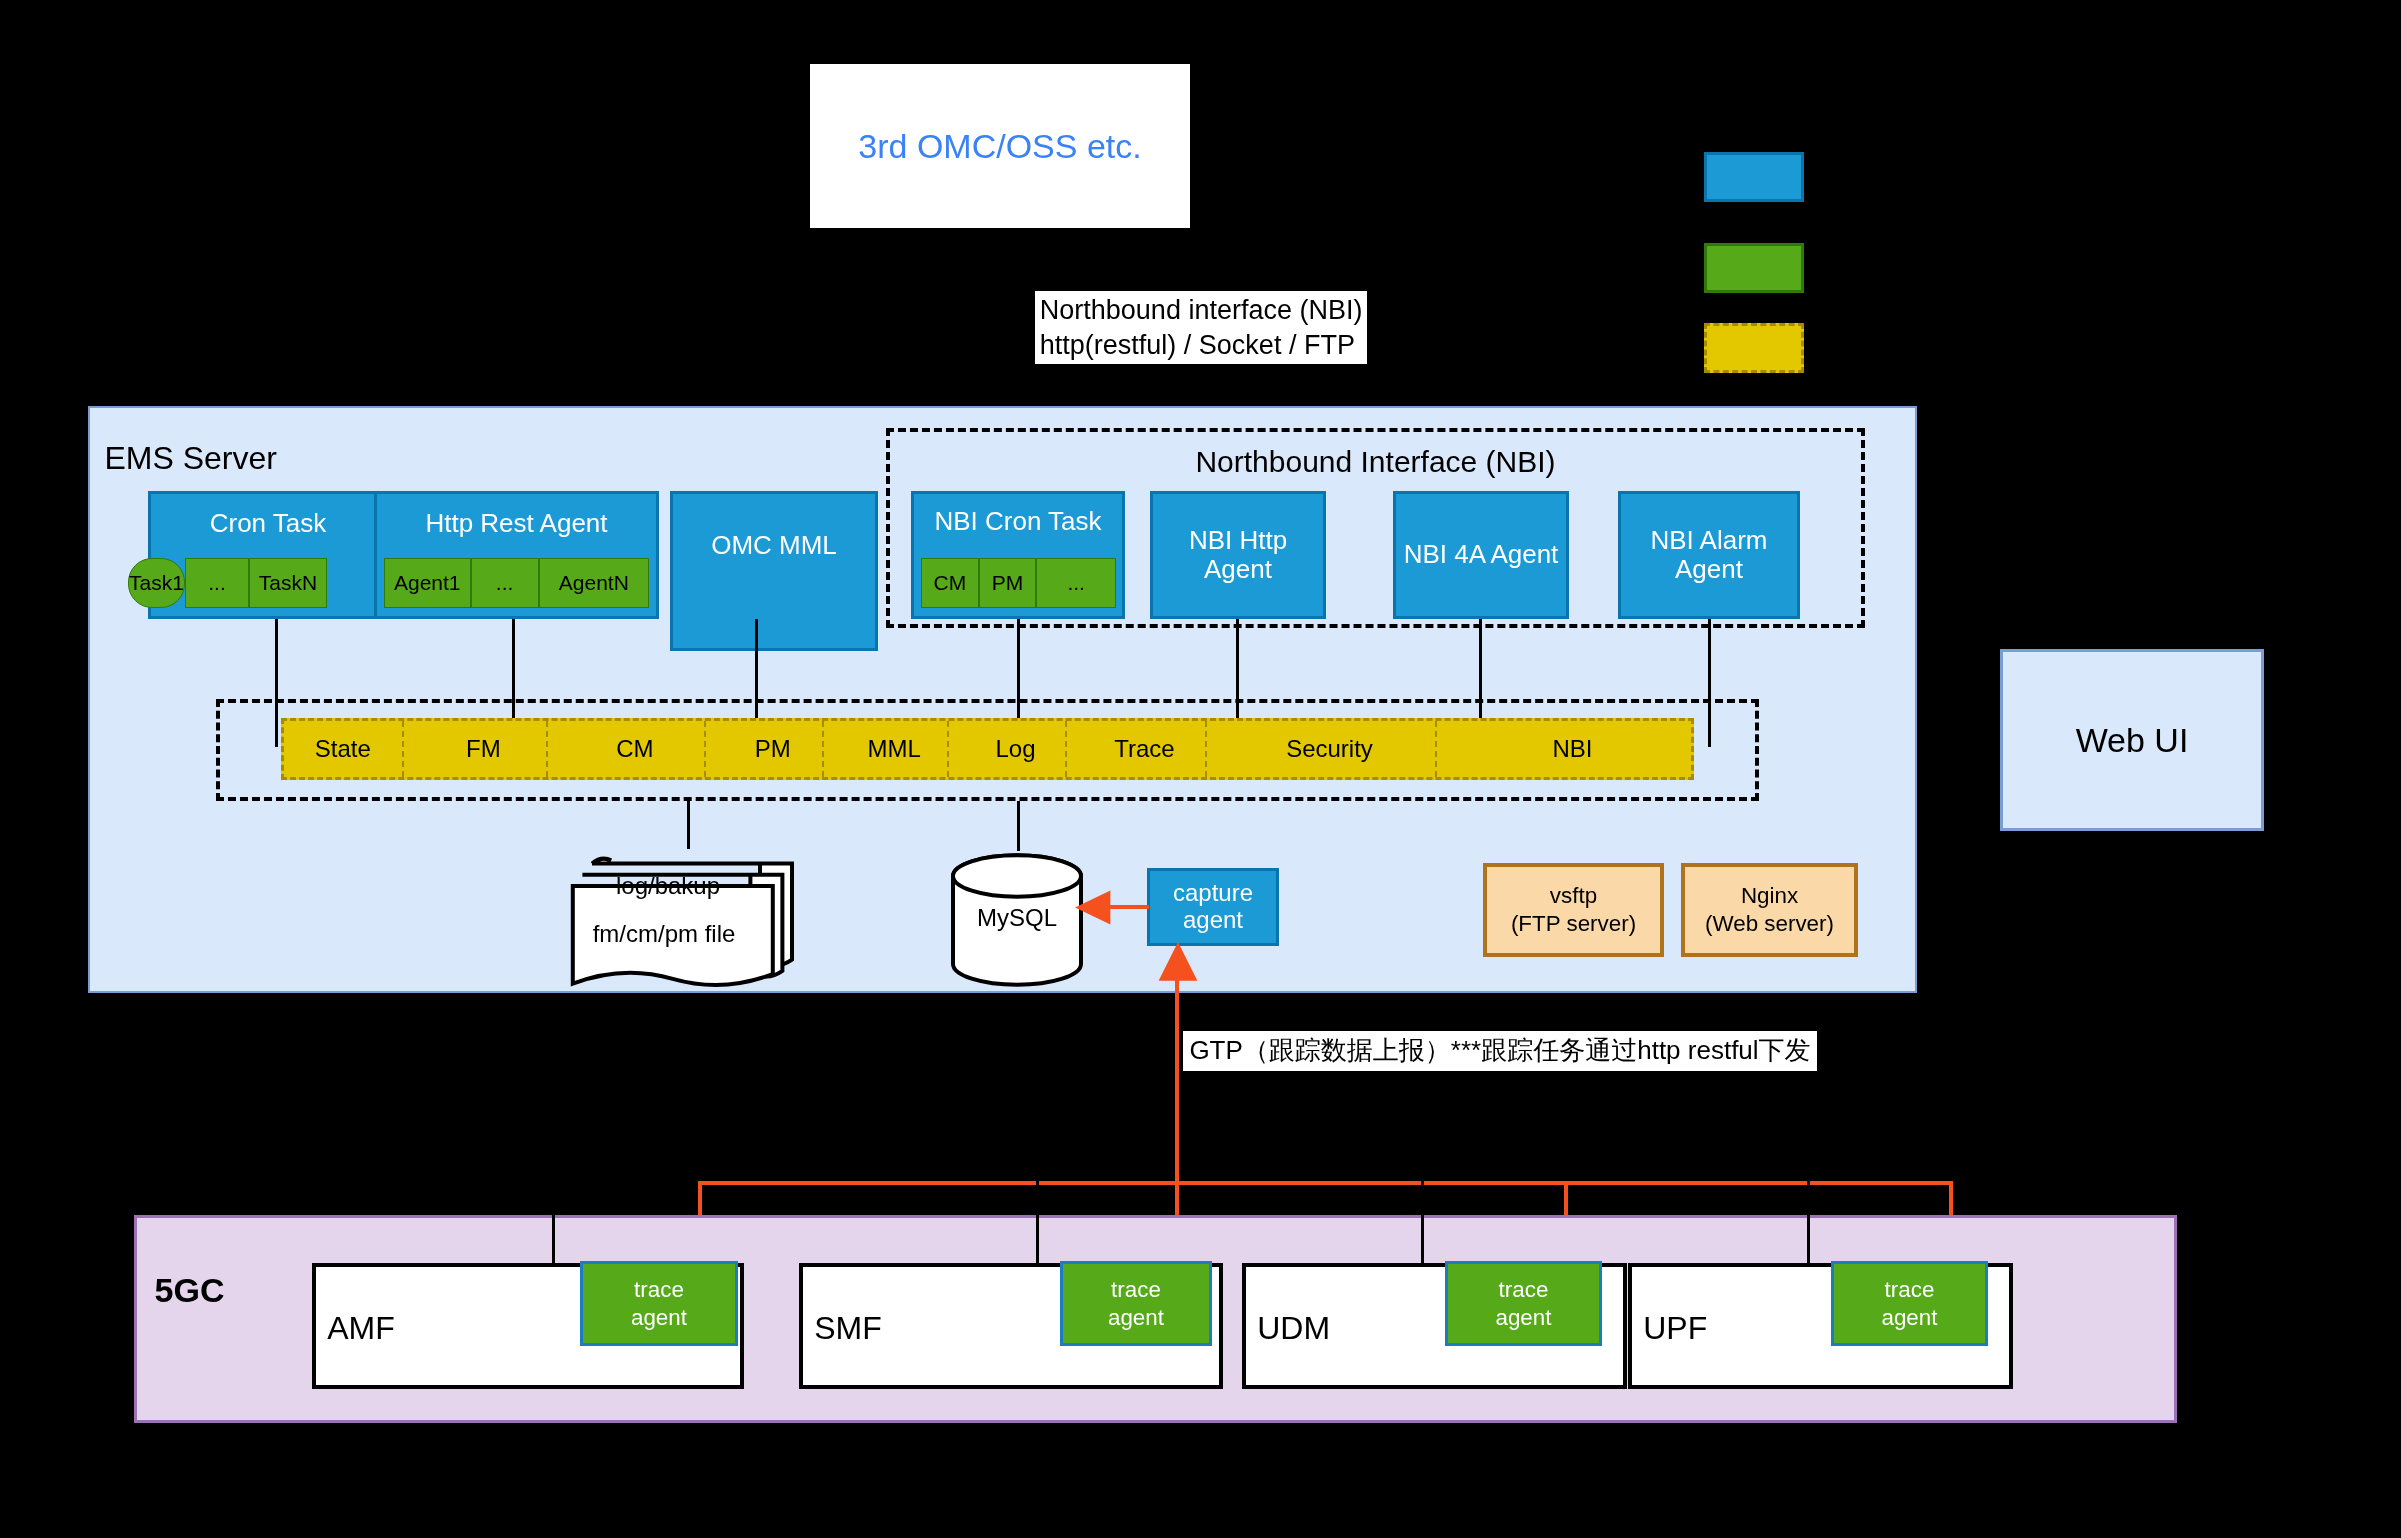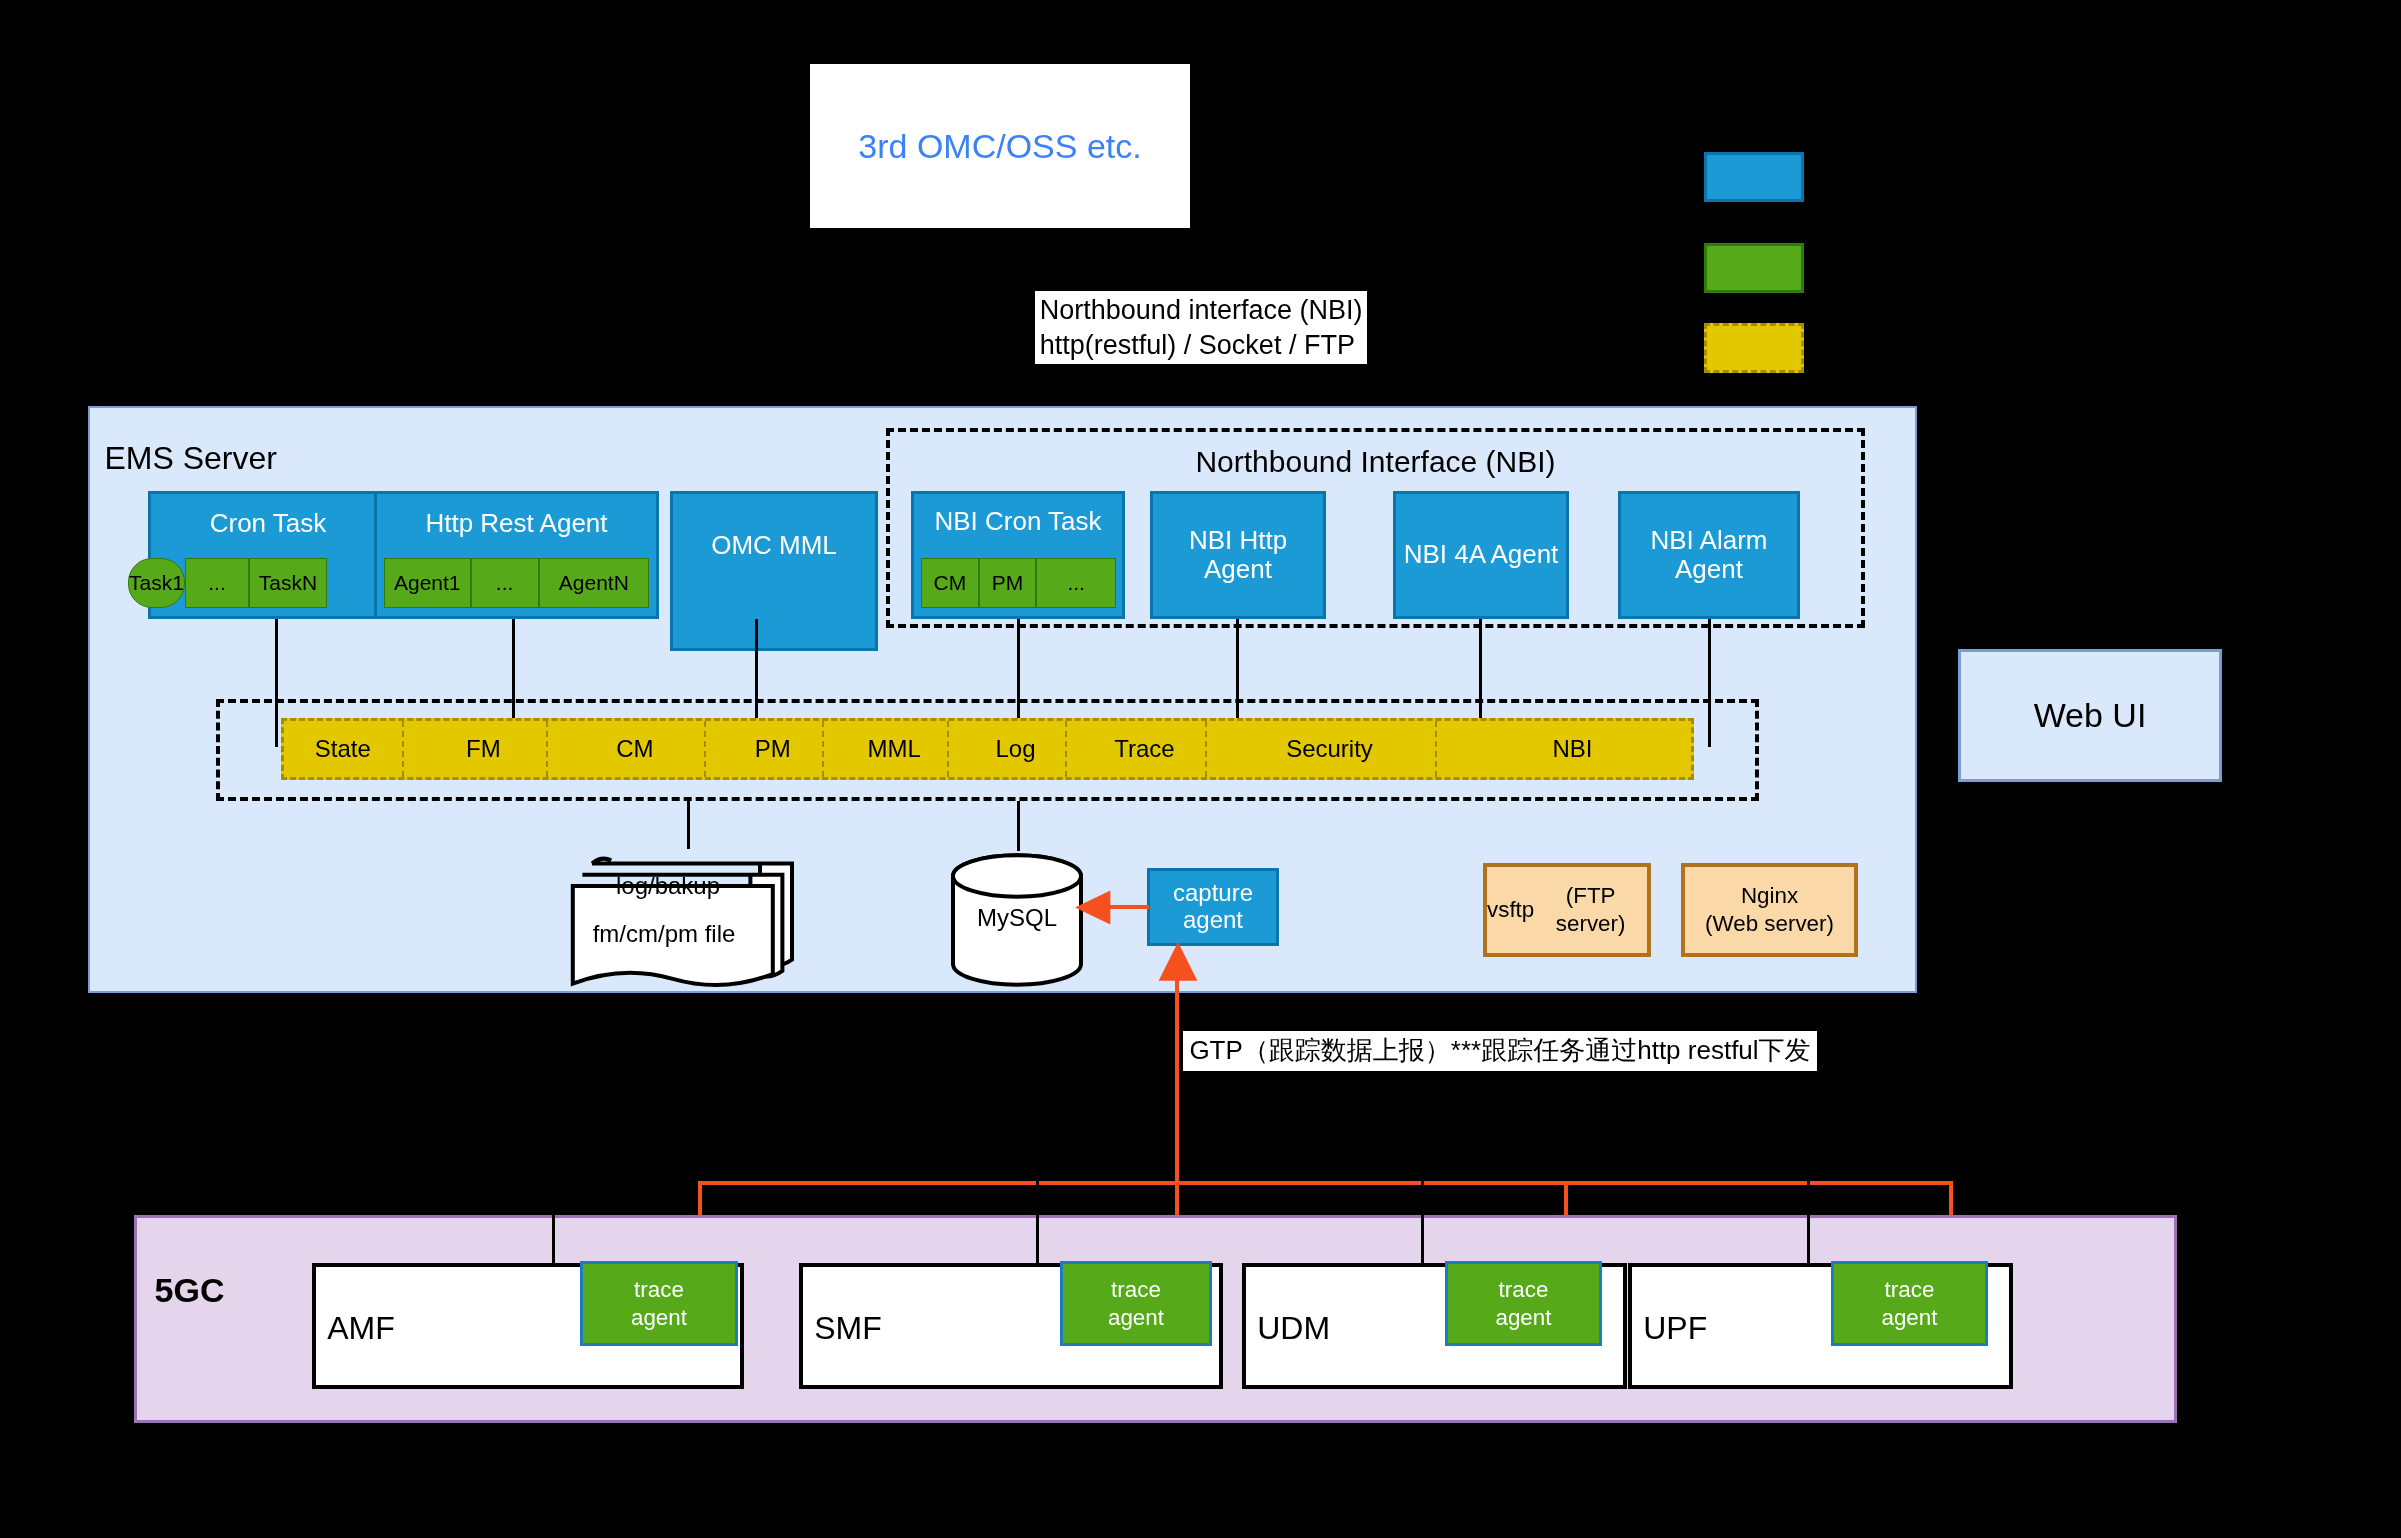--- a/index.html
+++ b/index.html
@@ -174,30 +174,30 @@
     <div>capture</div>
     <div>agent</div>
   </div>
 </div>
 
 <div class="abs ohline" style="left:1107px;top:905px;width:42px;"></div>
 <svg class="abs" style="left:1075px;top:889px;width:37px;height:37px;" viewBox="0 0 46 46">
   <polygon points="0,23 44,2 44,44" fill="#f4511e"></polygon>
 </svg>
 
-<div class="abs peach ctr" style="left:1483px;top:863px;width:168px;height:94px;flex-direction:row;">
+<div class="abs peach ctr" style="left:1483px;top:863px;width:181px;height:94px;flex-direction:column;">
   <div>vsftp</div>
   <div>(FTP server)</div>
 </div>
 <div class="abs peach ctr" style="left:1681px;top:863px;width:177px;height:94px;flex-direction:column;">
   <div>Nginx</div>
   <div>(Web server)</div>
 </div>
 
-<div class="abs ctr" id="web-ui" style="left:1958px;top:649px;width:264px;height:133px;
+<div class="abs ctr" id="web-ui" style="left:2000px;top:649px;width:264px;height:182px;
      background:#dae8fb;border:3.2px solid #7a9ed4;font-size:34px;">
   <span>Web UI</span>
 </div>
 
 <div class="abs ovline" style="left:1175px;top:975px;height:208px;"></div>
 <svg class="abs" style="left:1157px;top:942px;width:42px;height:42px;" viewBox="0 0 52 52">
   <polygon points="26,0 50,48 2,48" fill="#f4511e"></polygon>
 </svg>
 
 <div class="abs ohline" style="left:698px;top:1181px;width:1255px;"></div>

